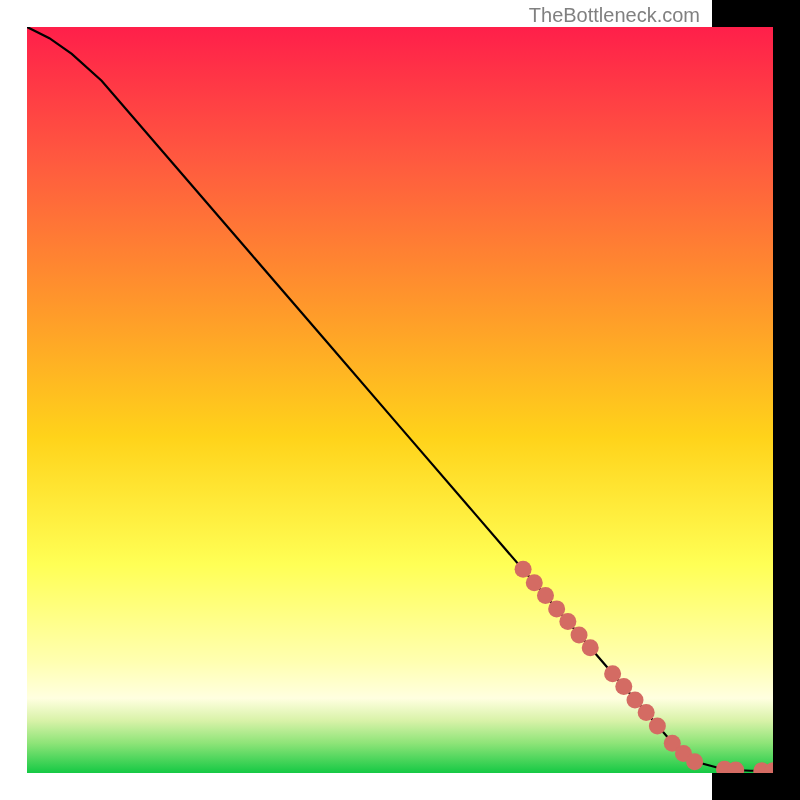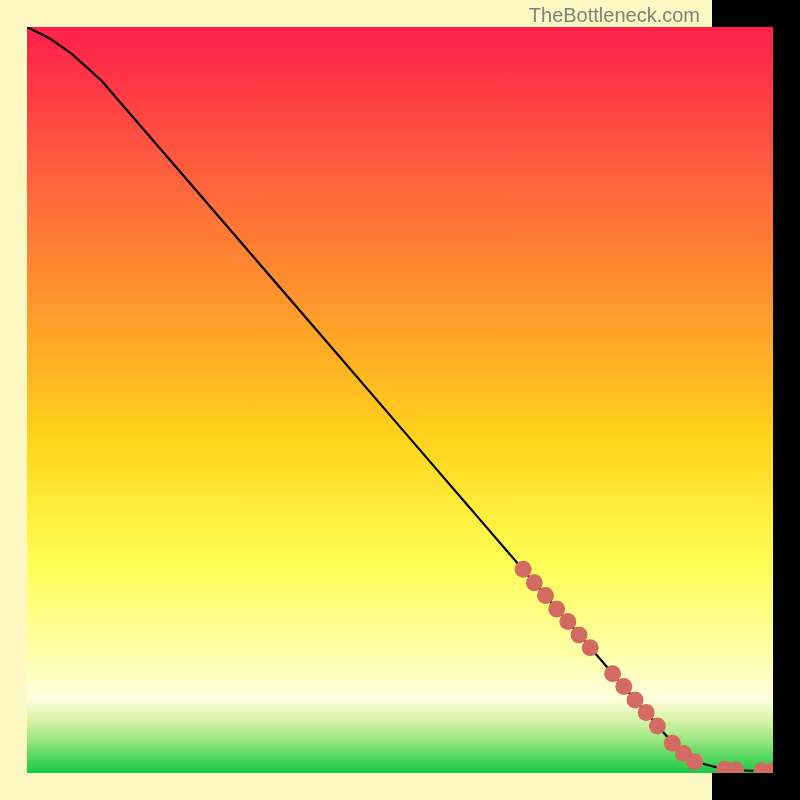--- a/index.html
+++ b/index.html
@@ -8,21 +8,21 @@
     width: 800px;
     height: 800px;
     overflow: hidden;
     background: #000;
     font-family: Arial, Helvetica, sans-serif;
   }
   .stage {
     position: relative;
     width: 712px;
     height: 800px;
-    background: #fef9c3;
+    background: #ffffff;
   }
   .plot-area {
     position: absolute;
     left: 27px;
     top: 27px;
     width: 746px;
     height: 746px;
   }
   .attribution {
     position: absolute;

